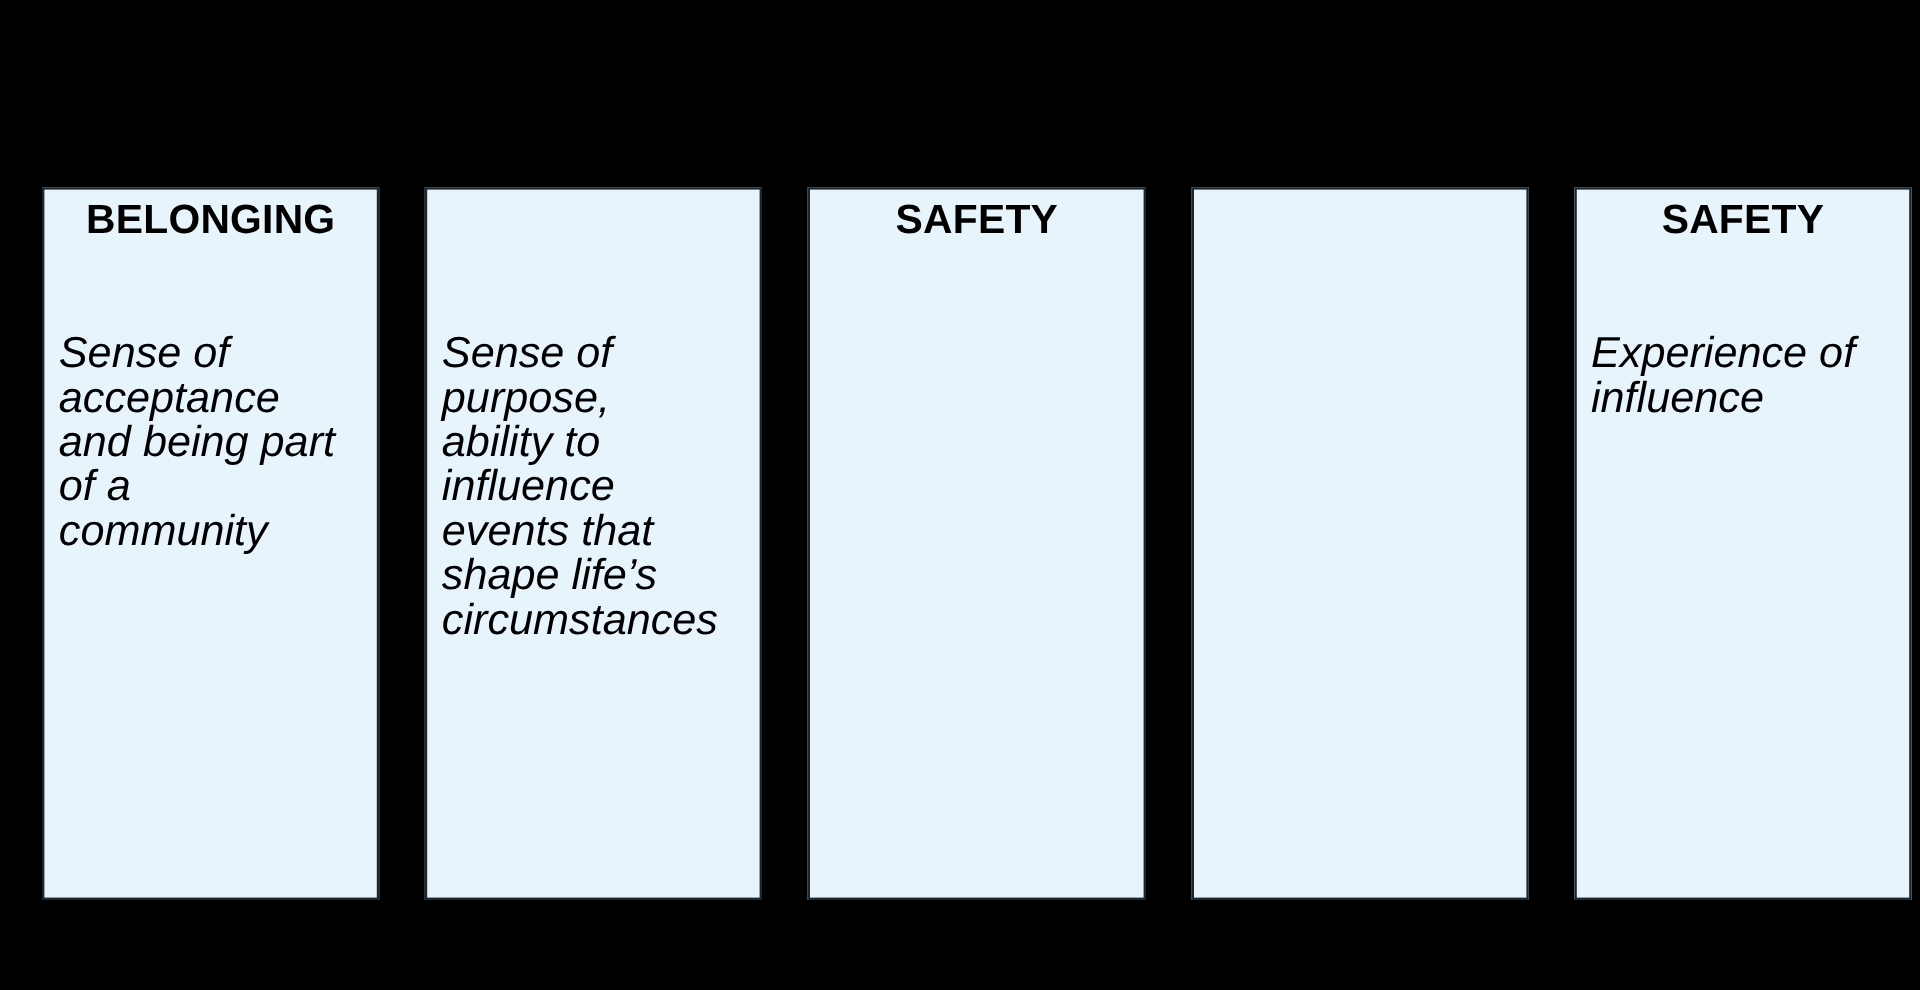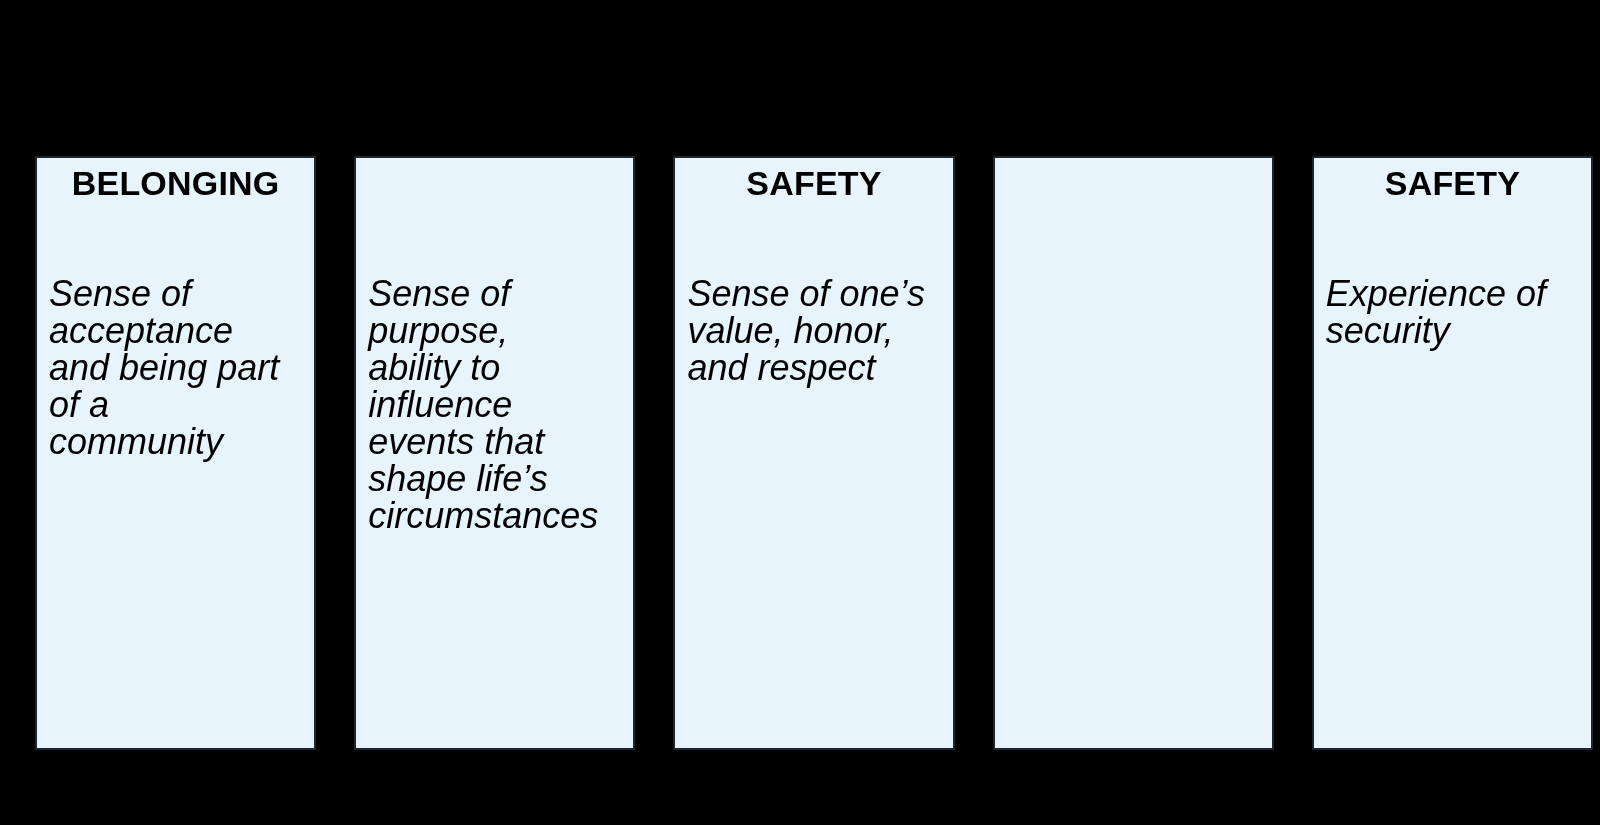--- a/index.html
+++ b/index.html
@@ -82,29 +82,26 @@
 purpose,
 ability to
 influence
 events that
 shape life’s
 circumstances</span>
     </div>
 
     <div class="pillar">
       <span class="pillar-title">SAFETY</span>
-      <span class="pillar-desc">Sense of one’s
-value, honor,
-and respect</span>
     </div>
 
     <div class="pillar">
     </div>
 
     <div class="pillar">
       <span class="pillar-title">SAFETY</span>
       <span class="pillar-desc">Experience of
-security</span>
+influence</span>
     </div>
 
 
   </div>
 </div>
 
 </body></html>

